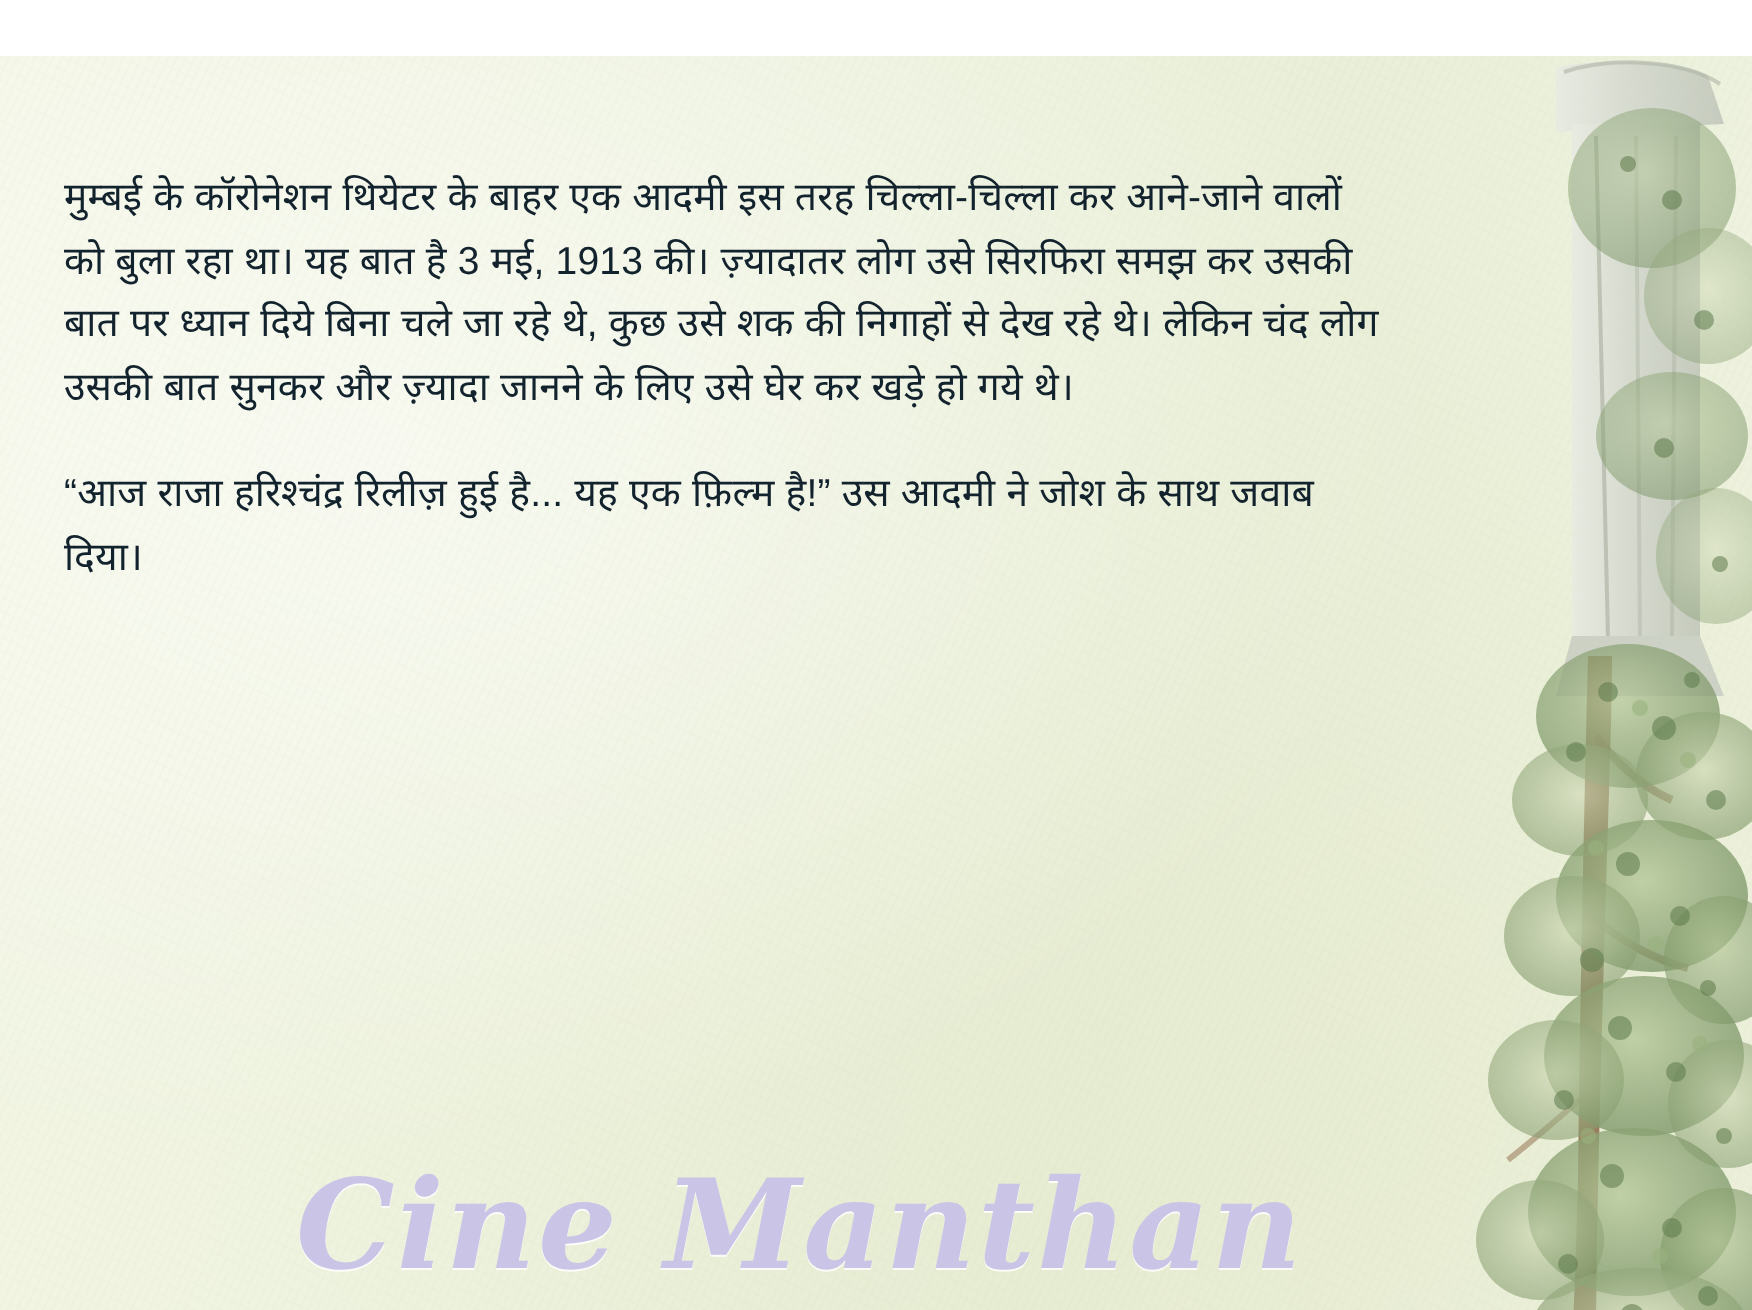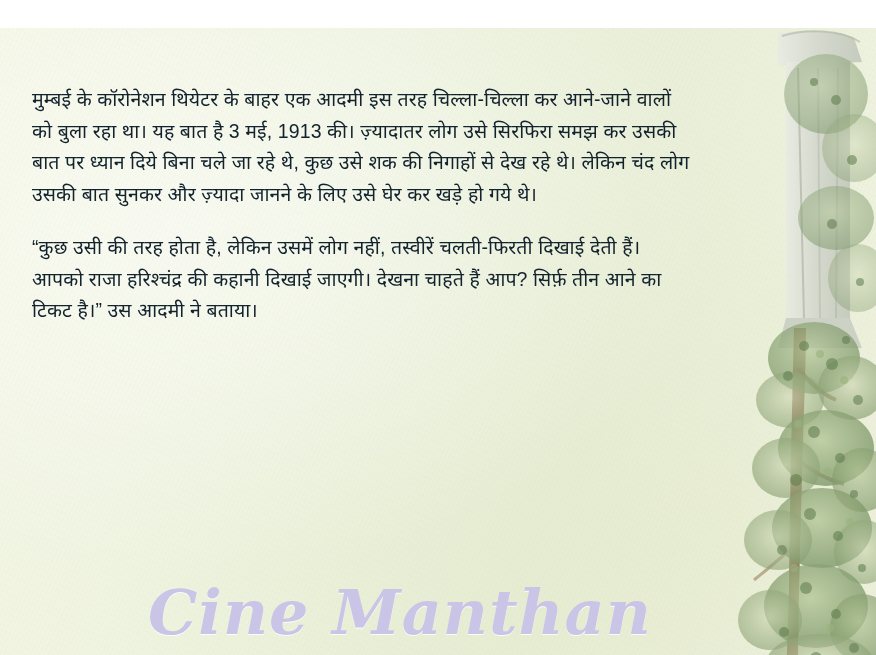--- a/index.html
+++ b/index.html
@@ -179,18 +179,18 @@
             <circle cx="108" cy="540" r="4"></circle>
           <circle cx="144" cy="600" r="4"></circle>
             <circle cx="160" cy="642" r="4"></circle>
         </g>
       </g>
     </svg>
   </div>
 
   <div id="text-column">
     <p class="para">मुम्बई के कॉरोनेशन थियेटर के बाहर एक आदमी इस तरह चिल्ला-चिल्ला कर आने-जाने वालों को बुला रहा था। यह बात है 3 मई, 1913 की। ज़्यादातर लोग उसे सिरफिरा समझ कर उसकी बात पर ध्यान दिये बिना चले जा रहे थे, कुछ उसे शक की निगाहों से देख रहे थे। लेकिन चंद लोग उसकी बात सुनकर और ज़्यादा जानने के लिए उसे घेर कर खड़े हो गये थे।</p>
-    <p class="para">“कुछ उसी की तरह होता है, लेकिन उसमें लोग नहीं, तस्वीरें चलती-फिरती दिखाई देती हैं। आपको राजा हरिश्चंद्र की कहानी दिखाई जाएगी। देखना चाहते हैं आप? सिर्फ़ तीन आने का टिकट है।” उस आदमी ने बताया।</p>
+    <p class="para">“आज राजा हरिश्चंद्र रिलीज़ हुई है... यह एक फ़िल्म है!” उस आदमी ने जोश के साथ जवाब दिया।</p>
   </div>
 
   <div id="watermark">Cine Manthan</div>
 
 </div>
 
 </body></html>

